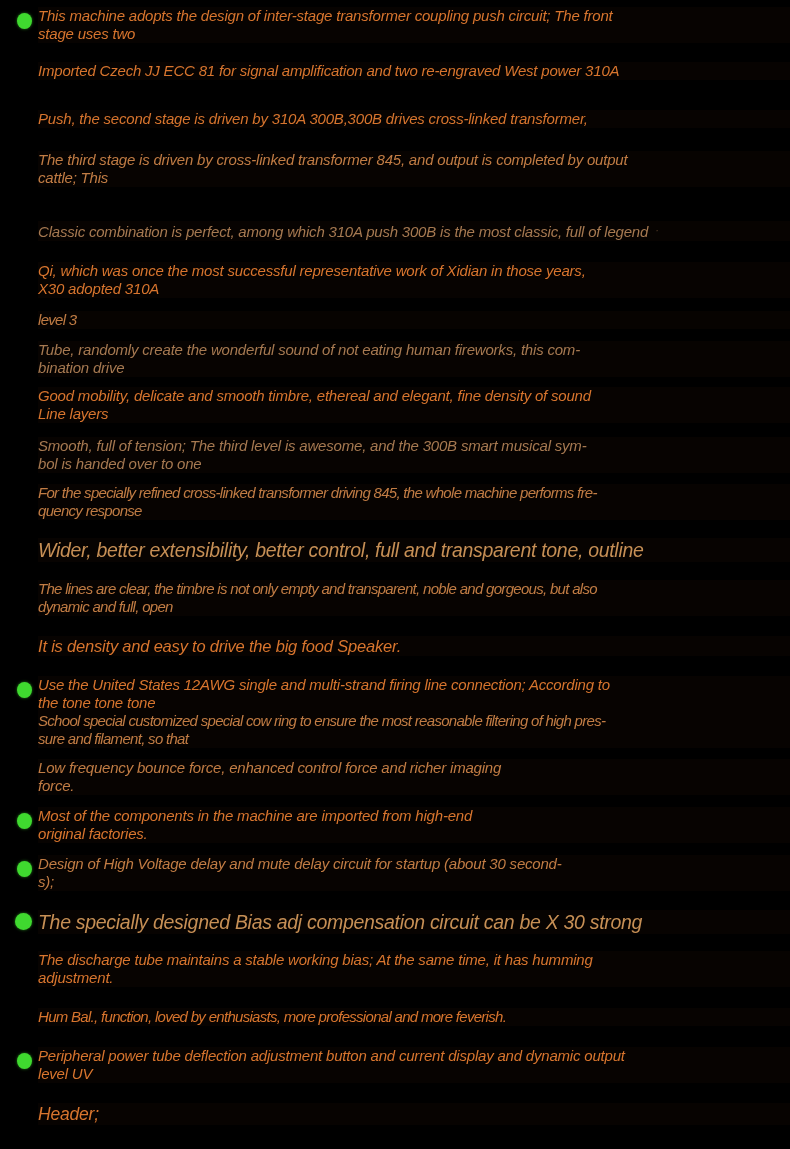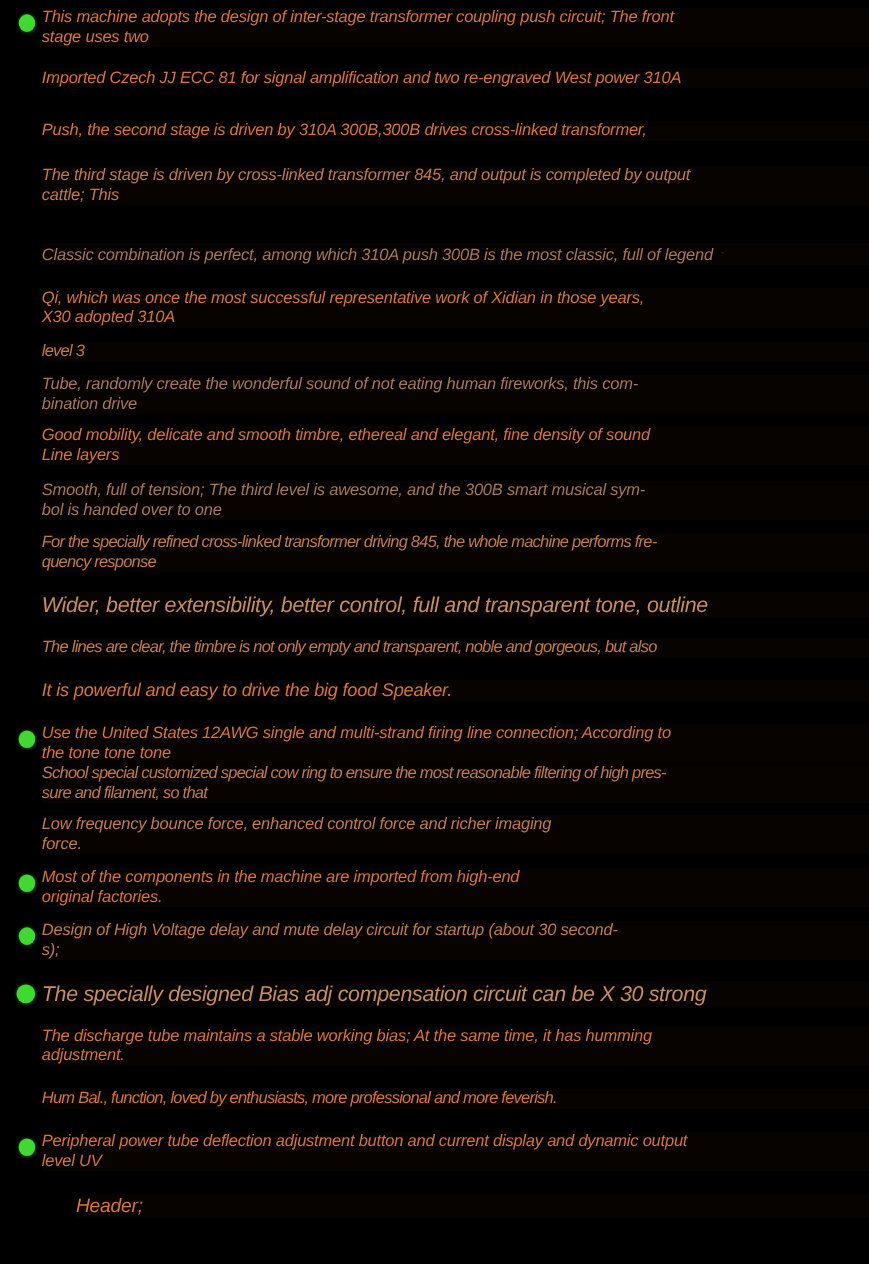--- a/index.html
+++ b/index.html
@@ -107,23 +107,24 @@
       </div>
       <div class="para size-body tone-medium narrow" style="margin-top: 11px;">
         <div class="line">For the specially refined cross-linked transformer driving 845, the whole machine performs fre-</div>
         <div class="line">quency response</div>
       </div>
       <div class="para size-heading tone-gold" style="margin-top: 18px;">
         <div class="line">Wider, better extensibility, better control, full and transparent tone, outline</div>
       </div>
       <div class="para size-body tone-medium narrow" style="margin-top: 18px;">
         <div class="line">The lines are clear, the timbre is not only empty and transparent, noble and gorgeous, but also</div>
+        <div class="line">dynamic and full, open</div>
       </div>
       <div class="para size-lead tone-bright" style="margin-top: 20px;">
-        <div class="line">It is powerful and easy to drive the big food Speaker.</div>
+        <div class="line">It is density and easy to drive the big food Speaker.</div>
       </div>
       <div class="para size-body tone-bright" style="margin-top: 20px;">
         <span class="bullet"></span>
         <div class="line">Use the United States 12AWG single and multi-strand firing line connection; According to</div>
         <div class="line">the tone tone tone</div>
       </div>
       <div class="para size-body tone-medium narrow" style="">
         <div class="line">School special customized special cow ring to ensure the most reasonable filtering of high pres-</div>
         <div class="line">sure and filament, so that</div>
       </div>
@@ -150,18 +151,18 @@
         <div class="line">adjustment.</div>
       </div>
       <div class="para size-body tone-bright narrow" style="margin-top: 21px;">
         <div class="line">Hum Bal., function, loved by enthusiasts, more professional and more feverish.</div>
       </div>
       <div class="para size-body tone-bright" style="margin-top: 21px;">
         <span class="bullet"></span>
         <div class="line">Peripheral power tube deflection adjustment button and current display and dynamic output</div>
         <div class="line">level UV</div>
       </div>
-      <div class="para size-subheading tone-bright" style="margin-top: 20px; margin-left: 31px;">
+      <div class="para size-subheading tone-bright" style="margin-top: 20px;">
         <div class="line">Header;</div>
       </div>
     </div>
 
 </div>
 
 </body></html>

